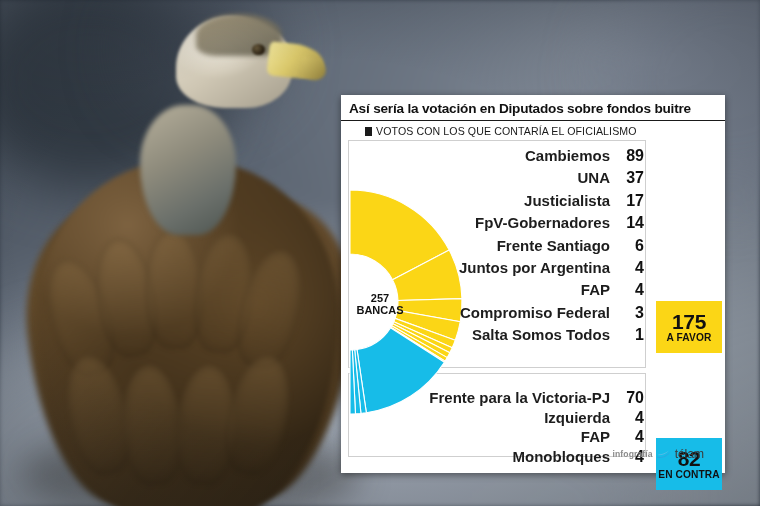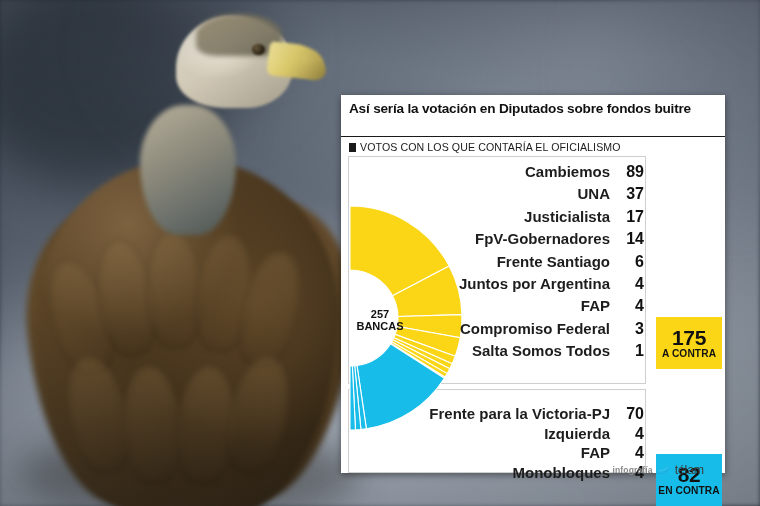--- a/index.html
+++ b/index.html
@@ -102,28 +102,28 @@
     background:radial-gradient(ellipse 88% 80% at 42% 48%, rgba(0,0,0,0) 45%, rgba(15,20,26,.38) 100%);
   }
 
   
   #card{
     position:absolute;left:341px;top:95px;width:384px;height:378px;
     background:#ffffff;
     box-shadow:0 2px 7px rgba(0,0,0,.45);
   }
   #card-title{
-    padding:6px 8px 20px 8px;
+    padding:6px 8px 4px 8px;
     font-size:13.6px;font-weight:bold;color:#111;
     letter-spacing:-.2px;white-space:nowrap;
     border-bottom:1.6px solid #1a1a1a;
   }
   #card-subtitle{
     display:flex;align-items:center;gap:4px;
-    padding:4px 8px 3px 8px;
+    padding:4px 8px 3px 24px;
     font-size:10.6px;color:#1a1a1a;letter-spacing:.1px;
   }
   .sq-bullet{display:inline-block;width:7px;height:9px;background:#1a1a1a;}
 
   #body{position:relative;height:323px;}
 
   
   .panel{position:absolute;border:1px solid #cfcfcf;background:transparent;}
   #panel-top{left:7px;top:0px;width:296px;height:226px;}
   #panel-bottom{left:7px;top:233px;width:296px;height:82px;}
@@ -302,21 +302,21 @@
           <span class="val">4</span>
         </div>
         <div class="row">
           <span class="lbl">Monobloques</span>
           <span class="val">4</span>
         </div>
       </div>
 
     <div class="resultbox" id="box-favor">
       <span class="big">175</span>
-      <span class="small">A CONTRA</span>
+      <span class="small">A FAVOR</span>
     </div>
     <div class="resultbox" id="box-contra">
       <span class="big">82</span>
       <span class="small">EN CONTRA</span>
     </div>
 
     <div id="footer">
       <span class="credit">infografía</span>
       <svg class="swoosh" width="16" height="10" viewBox="0 0 16 10">
         <path d="M1 7.4 C4 8.8 9 8.4 14.6 2.2 C11.8 7.6 6.6 9.8 1 8.6 Z" fill="#2aa7e0"></path>

